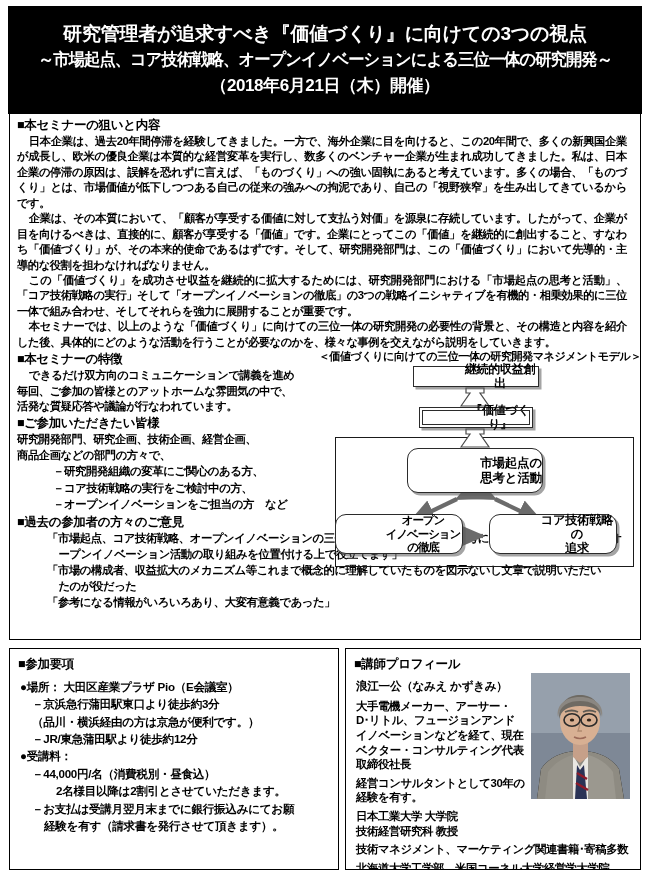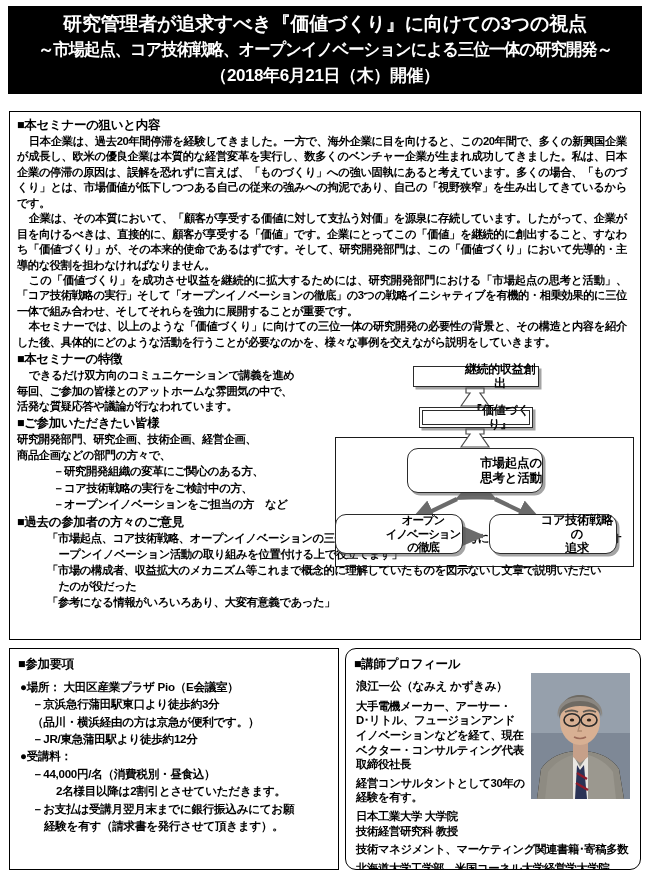--- a/index.html
+++ b/index.html
@@ -9,21 +9,21 @@
     background:#ffffff;
     font-family:"Liberation Sans","DejaVu Sans",sans-serif;
     color:#000;
     -webkit-font-smoothing:none;
     overflow:hidden;
   }
   .page{position:relative;width:650px;height:878px;box-sizing:border-box;}
 
   
   .banner{
-    position:absolute;left:8px;top:6px;width:634px;height:88px;
+    position:absolute;left:8px;top:6px;width:634px;height:108px;
     background:#000;color:#fff;
     box-sizing:border-box;
     display:flex;flex-direction:column;align-items:center;justify-content:center;
     padding:2px 0 3px;
   }
   .banner .l1{font-size:19px;font-weight:bold;letter-spacing:-0.2px;line-height:1.25;}
   .banner .l2{font-size:17px;font-weight:bold;letter-spacing:-1.0px;line-height:1.3;margin-top:3px;transform:scaleX(0.96);}
   .banner .l3{font-size:17px;font-weight:bold;letter-spacing:-0.4px;line-height:1.3;margin-top:4px;}
 
   
@@ -80,21 +80,21 @@
   }
   .dsvg{position:absolute;left:0;top:0;width:300px;height:230px;overflow:visible;}
 
   
   .quote{font-size:11.4px;font-weight:bold;line-height:1.4;margin:0;padding-left:30px;text-indent:-0.0em;letter-spacing:-0.45px;}
   .quote .cont{display:block;padding-left:1.0em;}
 
   
   .bbox{position:absolute;border:1.6px solid #000;box-sizing:border-box;background:#fff;}
   #box-entry{left:9px;top:648px;width:330px;height:222px;padding:6px 8px;}
-  #box-profile{left:345px;top:648px;width:296px;height:222px;padding:6px 8px;border-radius:11px;}
+  #box-profile{left:345px;top:648px;width:296px;height:222px;padding:6px 8px;}
   .entry-line{font-size:11.6px;font-weight:bold;line-height:1.5;margin:0;letter-spacing:-0.3px;}
   .entry-line.l1{padding-left:2px;}
   .entry-line.l2{padding-left:14px;}
   .entry-line.l3{padding-left:26px;}
   .entry-line.l4{padding-left:38px;}
   .pf-name{font-size:11.6px;font-weight:bold;letter-spacing:-0.3px;margin:6px 0 5px 2px;}
   .pf-body{font-size:11.4px;font-weight:bold;line-height:1.28;margin:0 0 4px 2px;letter-spacing:-0.4px;}
   .pf-narrow{width:176px;}
   .photo{
     position:absolute;right:10px;top:24px;width:99px;height:126px;
@@ -119,20 +119,21 @@
 
     <div class="h-mark">■本セミナーの狙いと内容</div>
     <p class="body ind">日本企業は、過去20年間停滞を経験してきました。一方で、海外企業に目を向けると、この20年間で、多くの新興国企業が成長し、欧米の優良企業は本質的な経営変革を実行し、数多くのベンチャー企業が生まれ成功してきました。私は、日本企業の停滞の原因は、誤解を恐れずに言えば、「ものづくり」への強い固執にあると考えています。多くの場合、「ものづくり」とは、市場価値が低下しつつある自己の従来の強みへの拘泥であり、自己の「視野狭窄」を生み出してきているからです。</p>
     <p class="body ind">企業は、その本質において、「顧客が享受する価値に対して支払う対価」を源泉に存続しています。したがって、企業が目を向けるべきは、直接的に、顧客が享受する「価値」です。企業にとってこの「価値」を継続的に創出すること、すなわち「価値づくり」が、その本来的使命であるはずです。そして、研究開発部門は、この「価値づくり」において先導的・主導的な役割を担わなければなりません。</p>
     <p class="body ind">この「価値づくり」を成功させ収益を継続的に拡大するためには、研究開発部門における「市場起点の思考と活動」、「コア技術戦略の実行」そして「オープンイノベーションの徹底」の3つの戦略イニシャティブを有機的・相乗効果的に三位一体で組み合わせ、そしてそれらを強力に展開することが重要です。</p>
     <p class="body ind">本セミナーでは、以上のような「価値づくり」に向けての三位一体の研究開発の必要性の背景と、その構造と内容を紹介した後、具体的にどのような活動を行うことが必要なのかを、様々な事例を交えながら説明をしていきます。</p>
 
     <div class="cols">
 
       <div class="diagram">
+        <div class="dia-cap">＜価値づくりに向けての三位一体の研究開発マネジメントモデル＞</div>
 
         <div class="frame-outer"></div>
 
         <svg class="dsvg" viewBox="0 0 300 230">
           <defs>
             <marker id="ah" markerWidth="7" markerHeight="7" refX="5.6" refY="3.1" orient="auto">
               <path d="M0,0.4 L6.2,3.1 L0,5.8 z" fill="#6b6b6b"></path>
             </marker>
           </defs>
 

